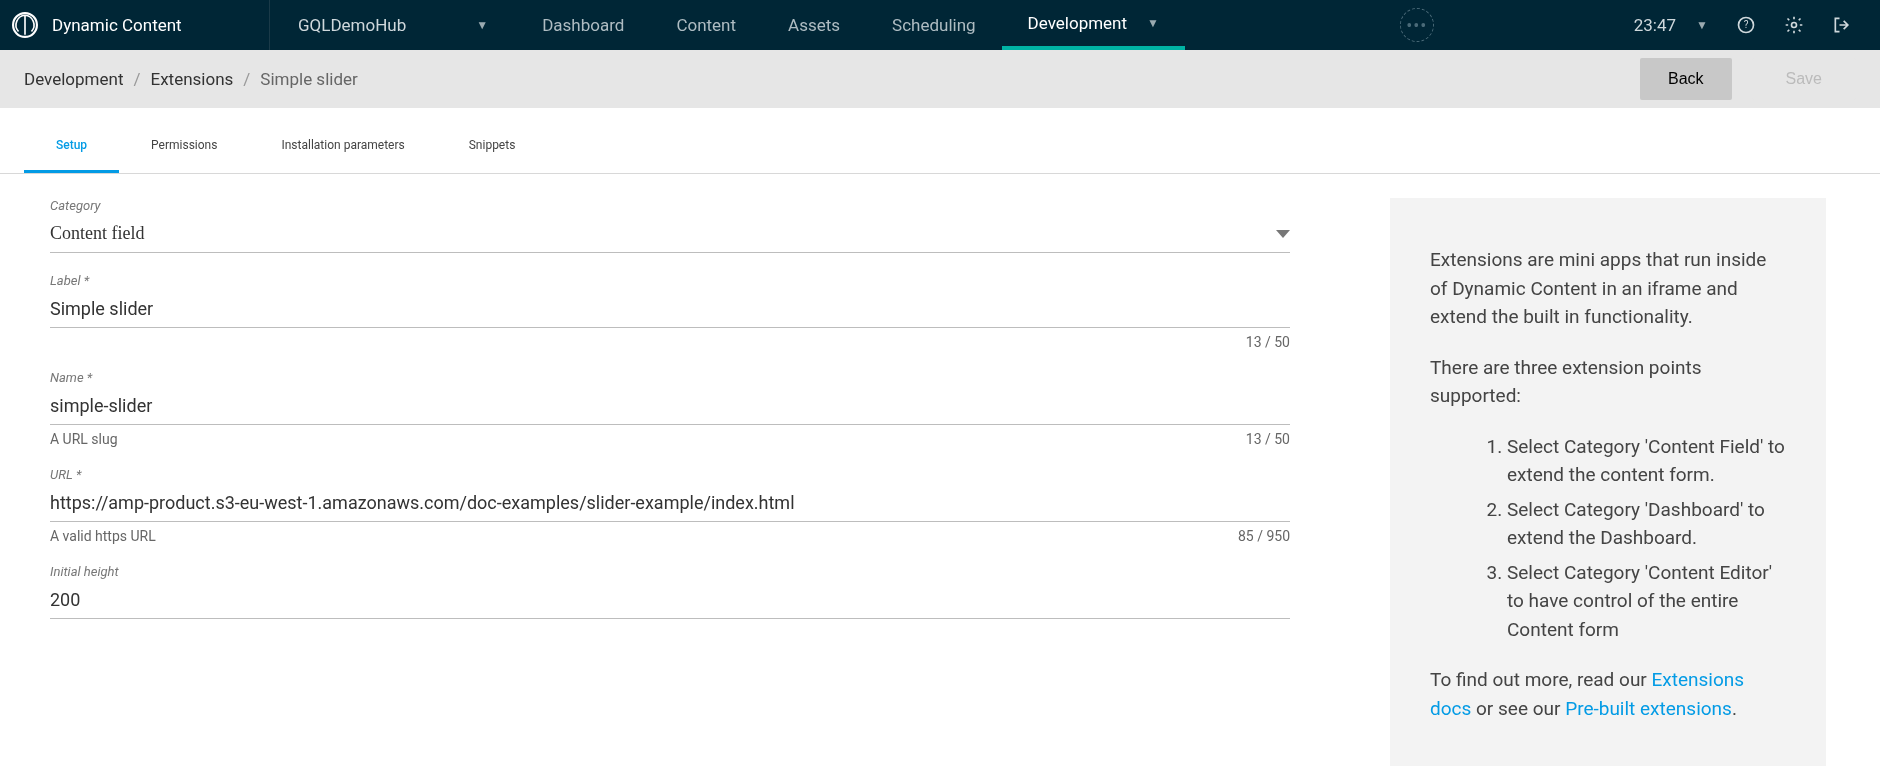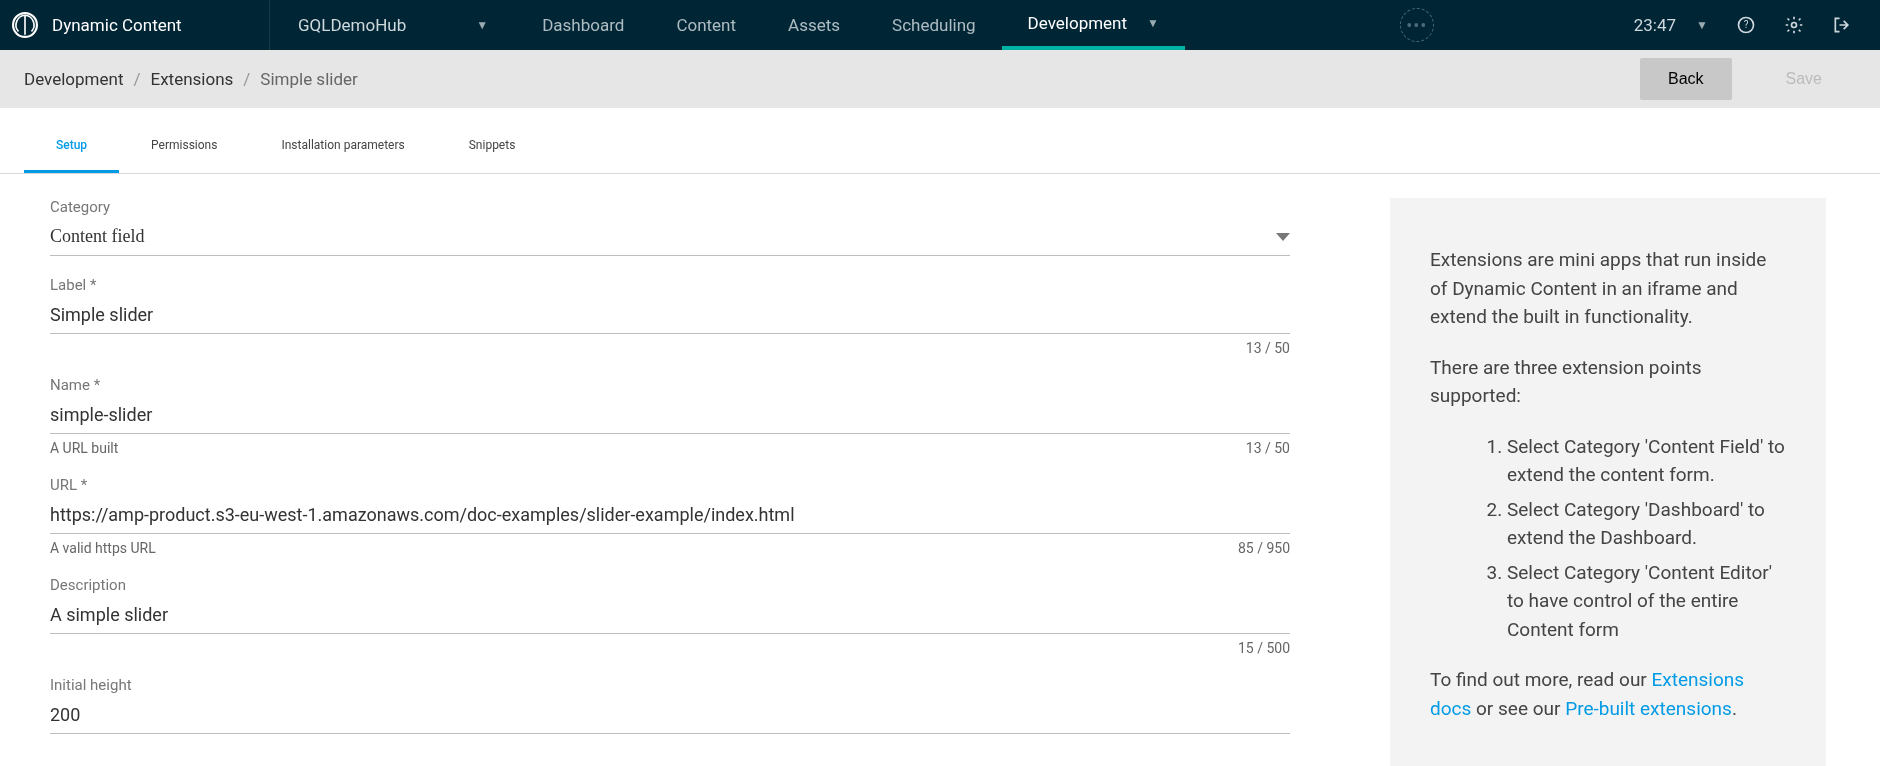--- a/index.html
+++ b/index.html
@@ -144,22 +144,23 @@
 
     
     .content-area {
       display: flex;
       padding: 24px 24px 0 50px;
       gap: 100px;
     }
     .form-col { width: 1240px; }
     .field-block { margin-bottom: 20px; }
     .field-label {
-      font-size: 15px;
+      font-size: 13px;
       color: #777;
+      font-style: italic;
     }
     .field-select, .field-input {
       width: 100%;
       border: none;
       border-bottom: 1px solid #bdbdbd;
       padding: 10px 0 8px;
       font-size: 18px;
       color: #333;
       background: transparent;
       outline: none;
@@ -303,42 +304,34 @@
       <div class="helper-row">
         <span></span>
         <span>13 / 50</span>
       </div>
     </div>
 
     <div class="field-block">
       <div class="field-label">Name *</div>
       <input class="field-input" type="text" value="simple-slider" style="">
       <div class="helper-row">
-        <span>A URL built</span>
+        <span>A URL slug</span>
         <span>13 / 50</span>
       </div>
     </div>
 
     <div class="field-block">
       <div class="field-label">URL *</div>
       <input class="field-input" type="text" value="https://amp-product.s3-eu-west-1.amazonaws.com/doc-examples/slider-example/index.html" style="">
       <div class="helper-row">
         <span>A valid https URL</span>
         <span>85 / 950</span>
       </div>
     </div>
 
-    <div class="field-block">
-      <div class="field-label">Description</div>
-      <input class="field-input" type="text" value="A simple slider" style="">
-      <div class="helper-row">
-        <span></span>
-        <span>15 / 500</span>
-      </div>
-    </div>
 
     <div class="field-block">
       <div class="field-label">Initial height</div>
       <input class="field-input" type="text" value="200" style="">
     </div>
 
   </div>
 
   <div class="help-panel">
     <p>Extensions are mini apps that run inside of Dynamic Content in an iframe and extend the built in functionality.</p>

